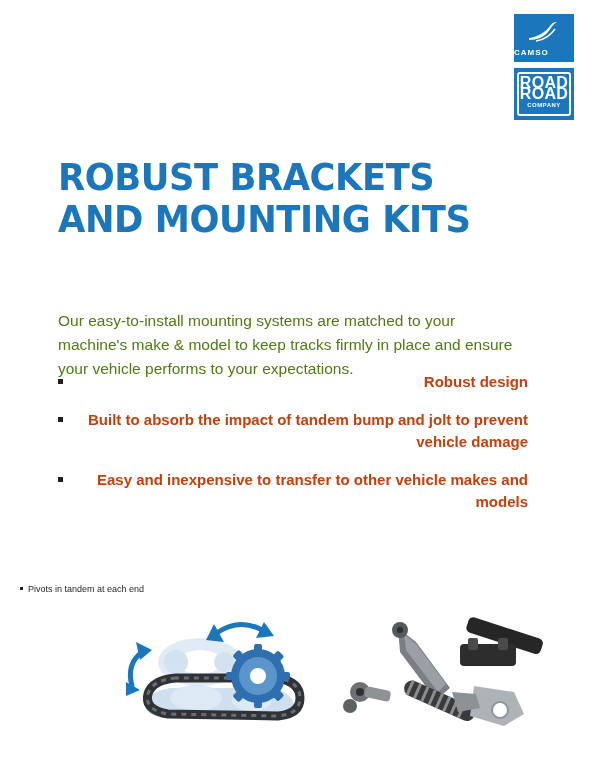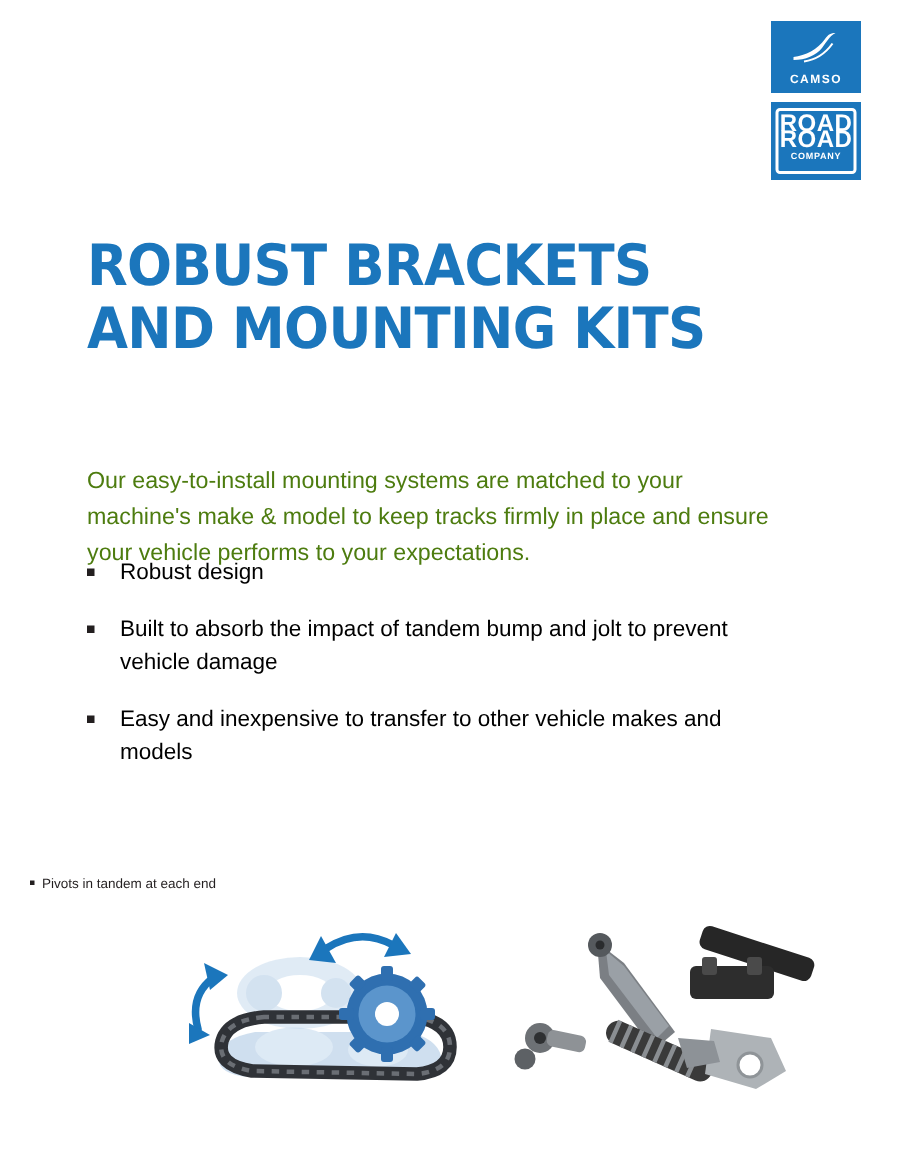--- a/index.html
+++ b/index.html
@@ -26,21 +26,21 @@
     flex-direction: column;
     gap: 6px;
   }
   .camso-logo {
     width: 60px;
     height: 48px;
     background: #1b76bc;
     position: relative;
     display: flex;
     flex-direction: column;
-    align-items: center;
+    align-items: flex-start;
     justify-content: flex-end;
     padding-bottom: 4px;
     box-sizing: border-box;
   }
   .camso-swoosh {
     position: absolute;
     top: 6px;
     left: 50%;
     transform: translateX(-50%);
     width: 34px;
@@ -129,22 +129,23 @@
     margin: 0;
     padding: 0;
     list-style: none;
   }
   .bullets li {
     position: relative;
     padding-left: 22px;
     margin-bottom: 16px;
     font-size: 15px;
     line-height: 22px;
-    font-weight: normal;
-    color: #000000;
+    font-weight: bold;
+    color: #c2410c;
+    text-align: right;
   }
   .bullets li .sq {
     position: absolute;
     left: 0;
     top: 8px;
     width: 5px;
     height: 5px;
     background: #231f20;
   }
   .bullets li .txt {

